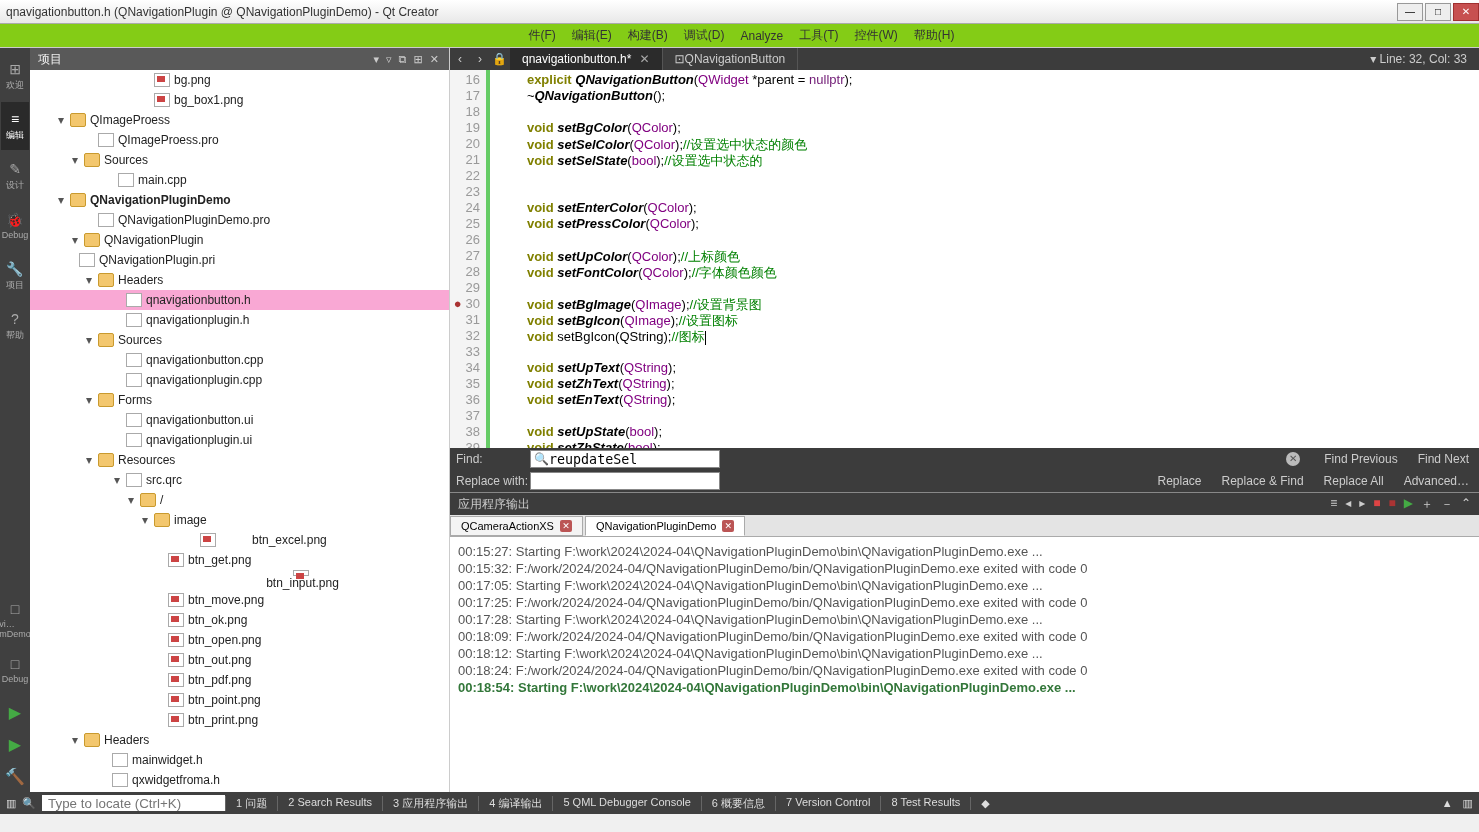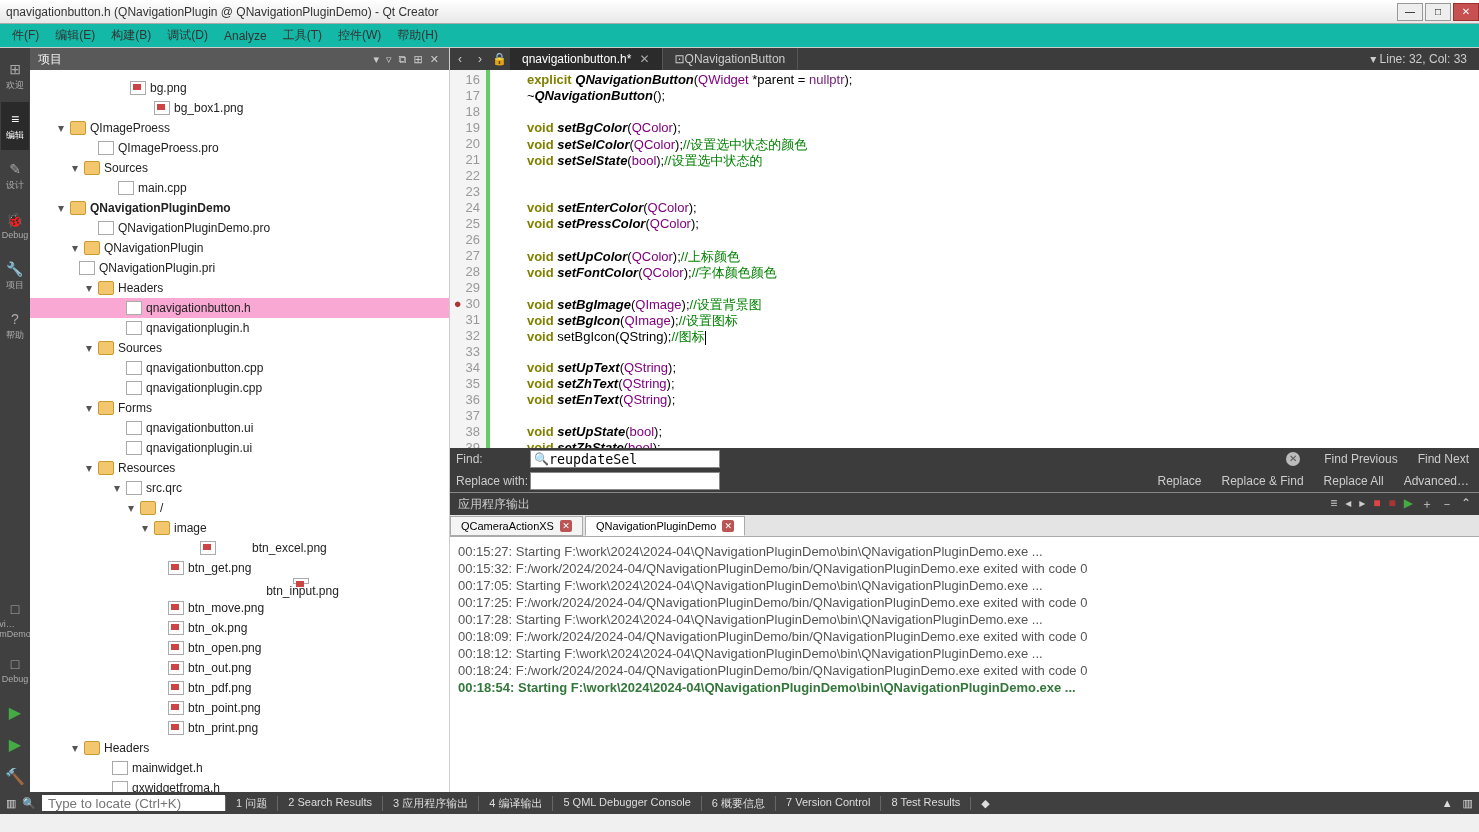--- a/index.html
+++ b/index.html
@@ -4,21 +4,21 @@
 <style>
 * { margin:0; padding:0; box-sizing:border-box; font-family:"Microsoft YaHei",Arial,sans-serif; }
 body { background:#f0f0f0; width:1479px; height:832px; overflow:hidden; font-size:12px; }
 
 .titlebar { height:24px; background:linear-gradient(#fff,#e8e8e8); border-bottom:1px solid #aaa; display:flex; align-items:center; padding-left:6px; }
 .titlebar .title { flex:1; color:#333; }
 .winbtns { display:flex; }
 .winbtn { width:26px; height:18px; border:1px solid #999; margin-left:2px; display:flex; align-items:center; justify-content:center; font-size:10px; background:#eee; }
 .winbtn.close { background:#c75050; color:#fff; border-color:#a03030; }
 
-.menubar { height:24px; background:#14b8a6; border-bottom:1px solid #ccc; display:flex; align-items:center; padding-left:4px; }
+.menubar { height:24px; background:#84cc16; border-bottom:1px solid #ccc; display:flex; align-items:center; padding-left:4px;justify-content:center; }
 .menuitem { padding:2px 8px; color:#333; cursor:pointer; }
 
 .workspace { display:flex; height:744px; }
 
 .leftbar { width:30px; background:#404040; display:flex; flex-direction:column; align-items:center; padding-top:4px; }
 .leftbtn { width:28px; height:48px; display:flex; flex-direction:column; align-items:center; justify-content:center; color:#aaa; font-size:9px; margin-bottom:2px; cursor:pointer; }
 .leftbtn.active { background:#2a2a2a; color:#fff; }
 .leftbtn .ico { font-size:14px; margin-bottom:2px; }
 .spacer { flex:1; }
 .runbtn { width:28px; height:28px; display:flex; align-items:center; justify-content:center; font-size:16px; margin:2px 0; cursor:pointer; }
@@ -151,21 +151,21 @@
       <div class="runbtn" style="color: rgb(68, 170, 68);">▶</div>
       <div class="runbtn" style="color: rgb(204, 153, 102);">🔨</div>
     </div>
 
   <div class="sidepanel">
     <div class="sidehdr">
       <span class="lbl">项目</span>
       <span class="tb">▾ ▿ ⧉ ⊞ ✕</span>
     </div>
     <div class="tree" id="tree">
-        <div class="node" style="padding-left: 88px; margin-top: 8px;">
+        <div class="node" style="padding-left: 112px;">
           <span class="arrow"></span>
           <span class="ic fileimg"></span>
           <span class="txt">bg.png</span>
         </div>
         <div class="node" style="padding-left: 112px;">
           <span class="arrow"></span>
           <span class="ic fileimg"></span>
           <span class="txt">bg_box1.png</span>
         </div>
         <div class="node" style="padding-left: 28px;">

